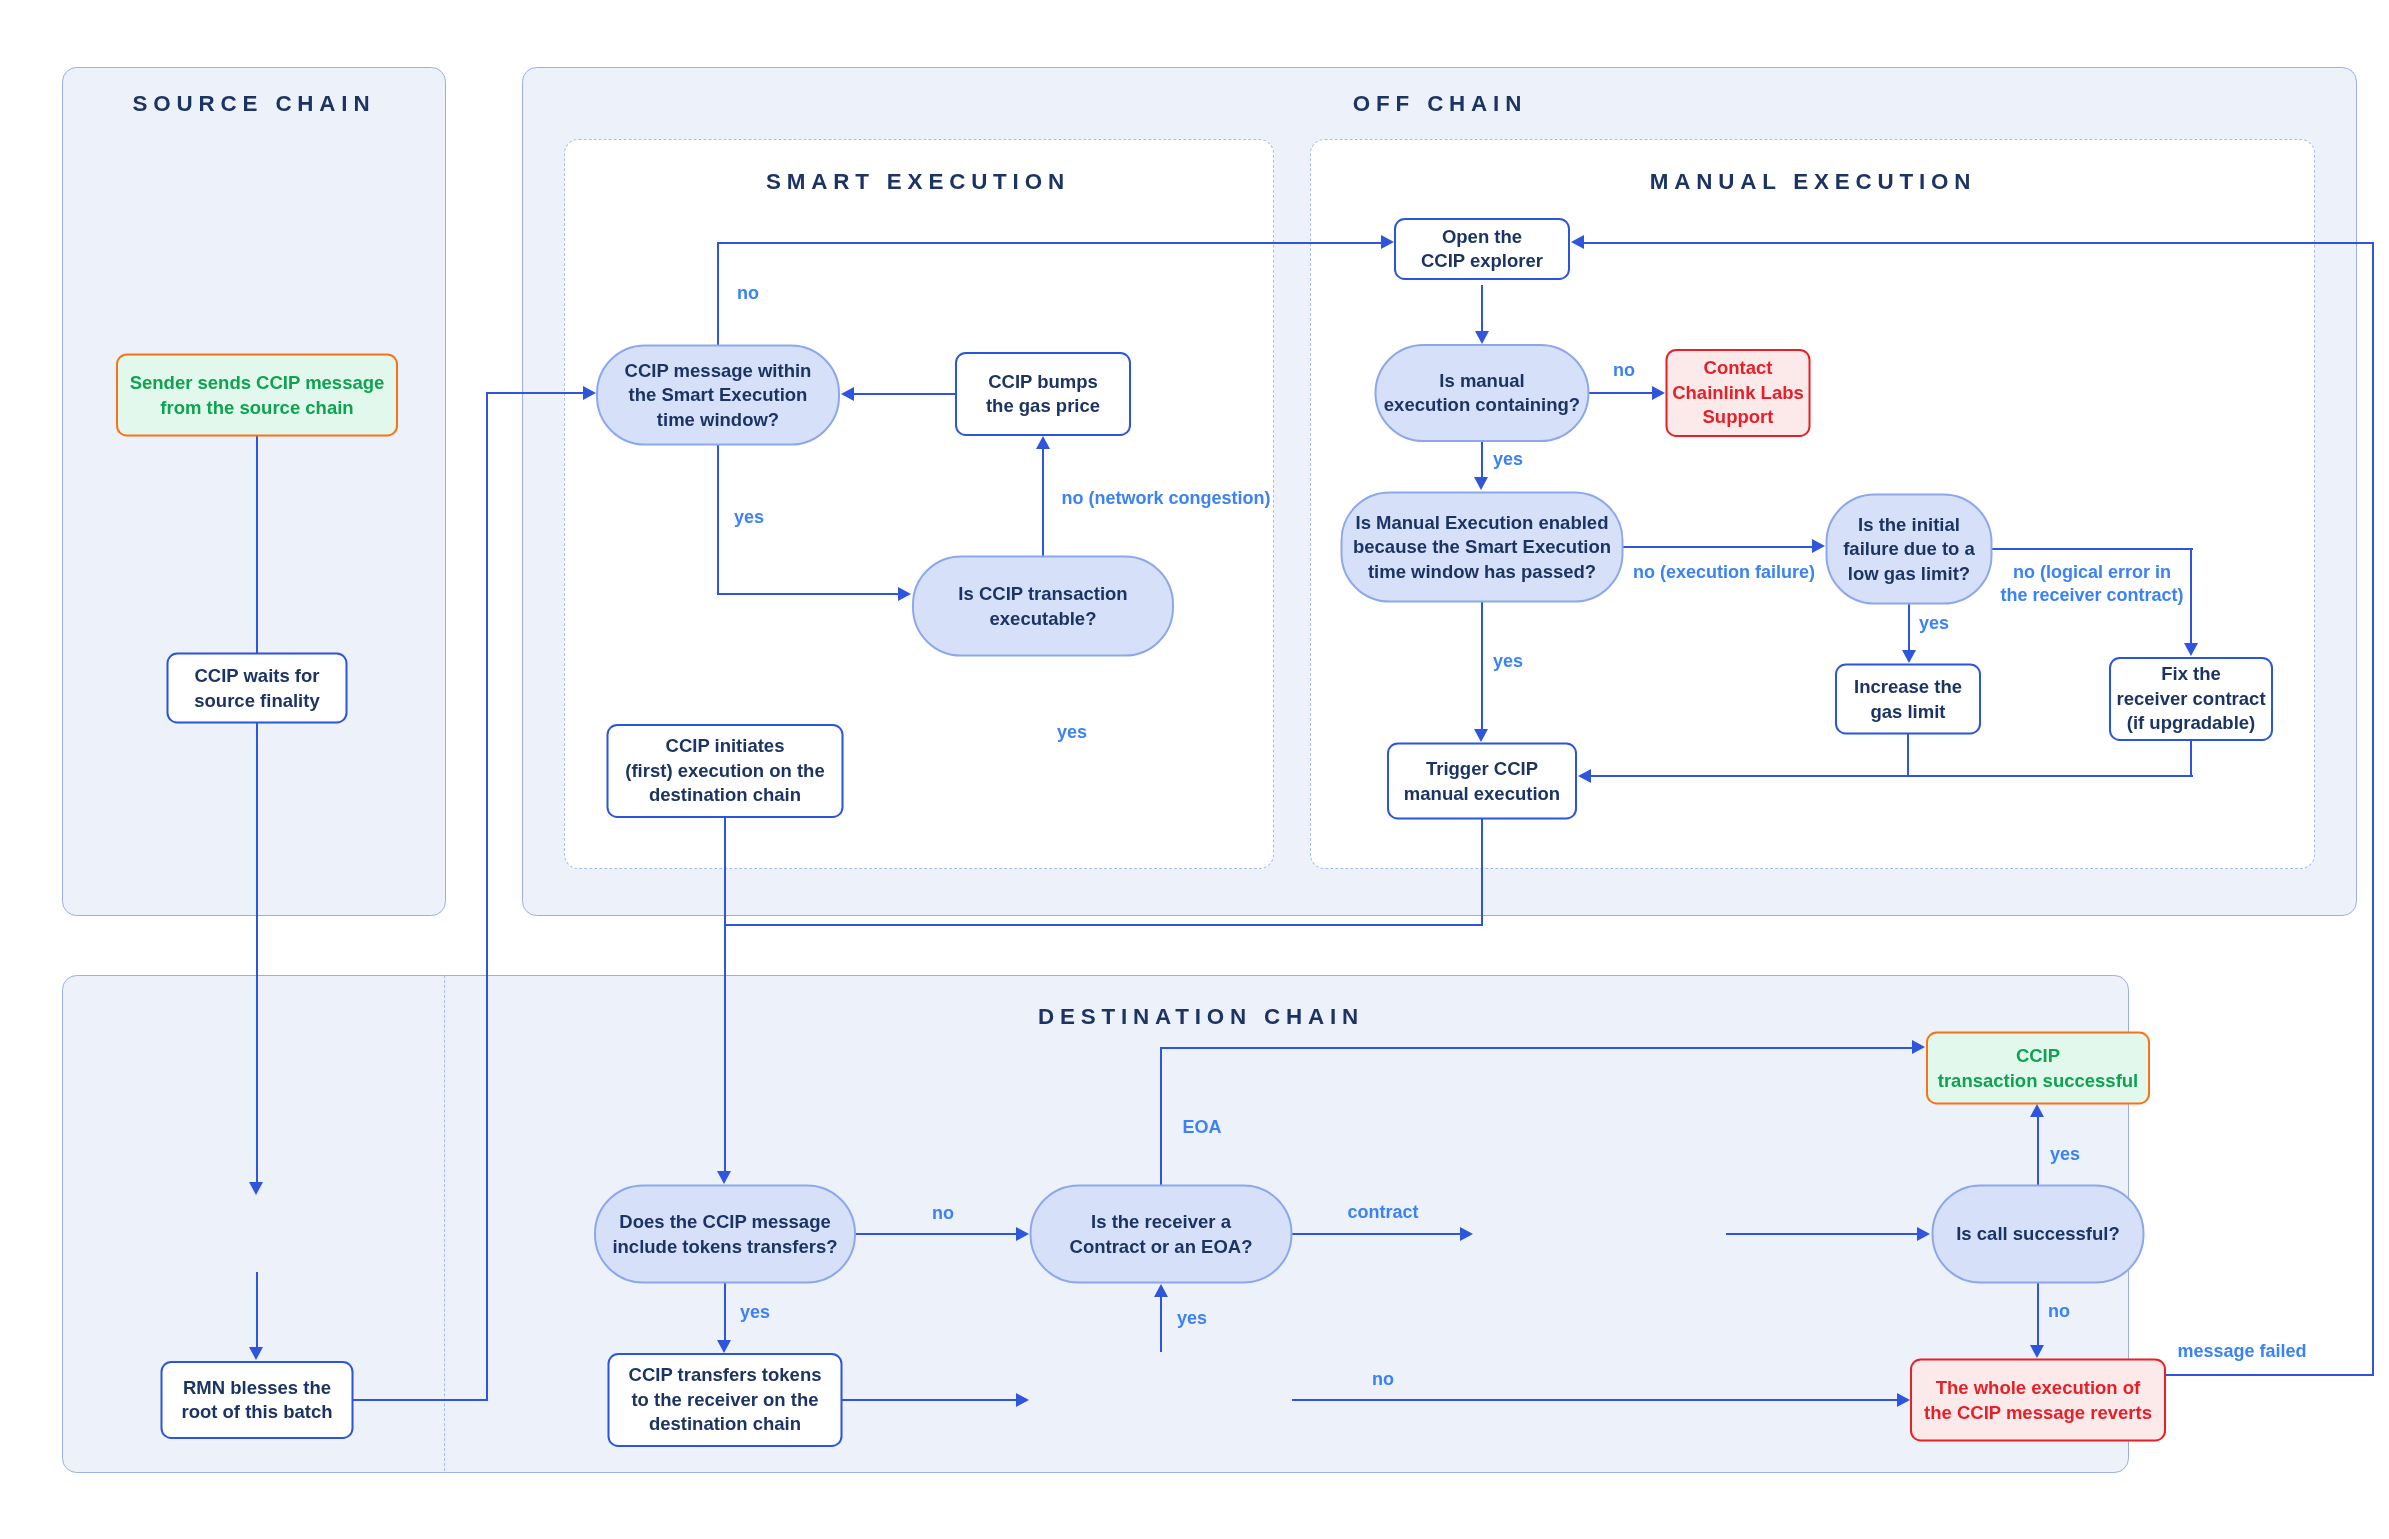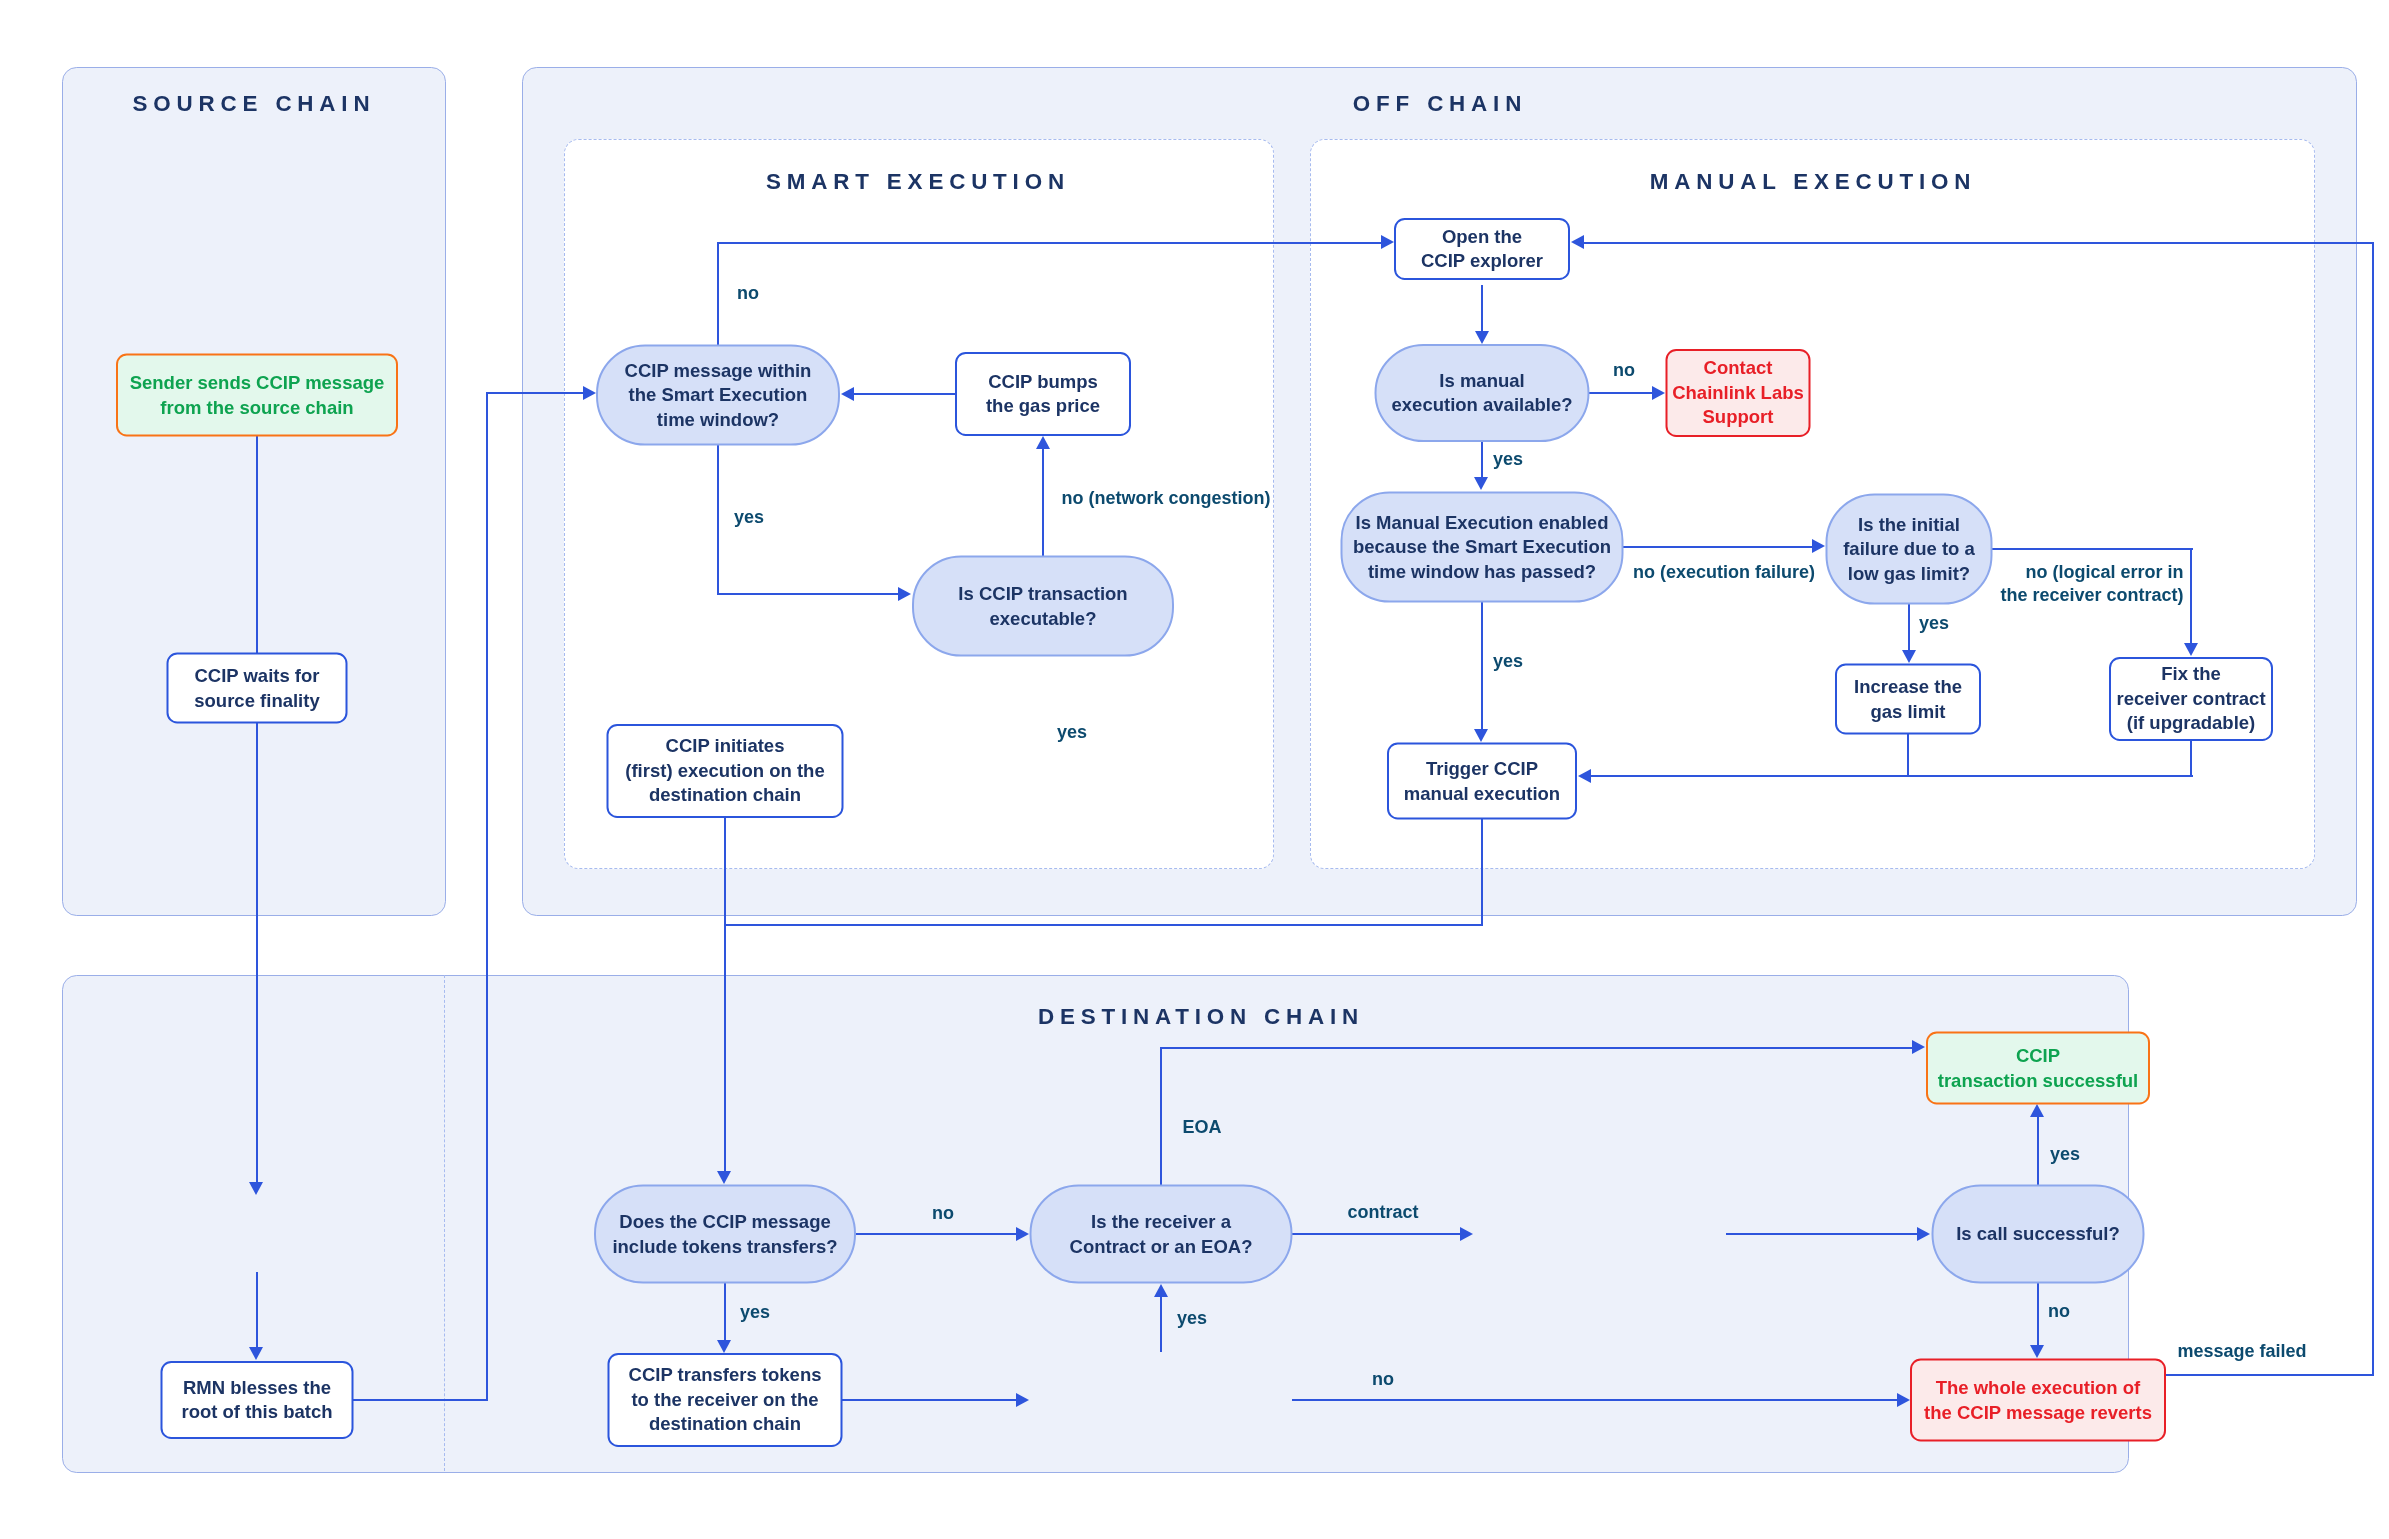--- a/index.html
+++ b/index.html
@@ -28,22 +28,22 @@
   .node.decision{background:#D6E0F8;border:2px solid #8CA7EC;border-radius:49px;color:#1C3464;}
   .node.start,.node.success{background:#E3F8EC;border:2px solid #f97316;border-radius:10.7px;color:#0EA350;}
   .node.error{background:#FCEAEA;border:2.4px solid #E81F27;border-radius:10.7px;color:#E81F27;}
   .seg{position:absolute;background:#2E55DC;z-index:2;}
   .ah{position:absolute;width:0;height:0;border:solid transparent;z-index:2;}
   .ah.right{border-width:7.3px 0 7.3px 13.7px;border-left-color:#2E55DC;}
   .ah.left{border-width:7.3px 13.7px 7.3px 0;border-right-color:#2E55DC;}
   .ah.down{border-width:13.7px 7.3px 0 7.3px;border-top-color:#2E55DC;}
   .ah.up{border-width:0 7.3px 13.7px 7.3px;border-bottom-color:#2E55DC;}
   .edge-label{
-    position:absolute;transform:translate(-50%,-50%);font-size:18px;font-weight:bold;color:#0c4a6e;
-    white-space:pre-line;text-align:right;z-index:4;line-height:1.3;
+    position:absolute;transform:translate(-50%,-50%);font-size:18px;font-weight:bold;color:#3b82f6;
+    white-space:pre-line;text-align:center;z-index:4;line-height:1.3;
   }
 </style>
 </head>
 <body>
 
 <div id="canvas">
   <div class="panel" id="p-source"></div>
   <div class="panel" id="p-off"></div>
   <div class="subpanel" id="p-smart"></div>
   <div class="subpanel" id="p-manual"></div>
@@ -67,21 +67,21 @@
     <div class="node process" style="left: 1043px; top: 394px; width: 176px; height: 84px;">CCIP bumps
 the gas price</div>
     <div class="node decision" style="left: 1043px; top: 606px; width: 262px; height: 101px;">Is CCIP transaction
 executable?</div>
     <div class="node process" style="left: 725px; top: 771px; width: 237px; height: 94px;">CCIP initiates
 (first) execution on the
 destination chain</div>
     <div class="node process" style="left: 1482px; top: 249px; width: 176px; height: 62px;">Open the
 CCIP explorer</div>
     <div class="node decision" style="left: 1482px; top: 393px; width: 215px; height: 98px;">Is manual
-execution available?</div>
+execution containing?</div>
     <div class="node error" style="left: 1738px; top: 393px; width: 145px; height: 88px;">Contact
 Chainlink Labs
 Support</div>
     <div class="node decision" style="left: 1482px; top: 547px; width: 283px; height: 111px;">Is Manual Execution enabled
 because the Smart Execution
 time window has passed?</div>
     <div class="node decision" style="left: 1909px; top: 549px; width: 167px; height: 111px;">Is the initial
 failure due to a
 low gas limit?</div>
     <div class="node process" style="left: 1908px; top: 699px; width: 146px; height: 71px;">Increase the

